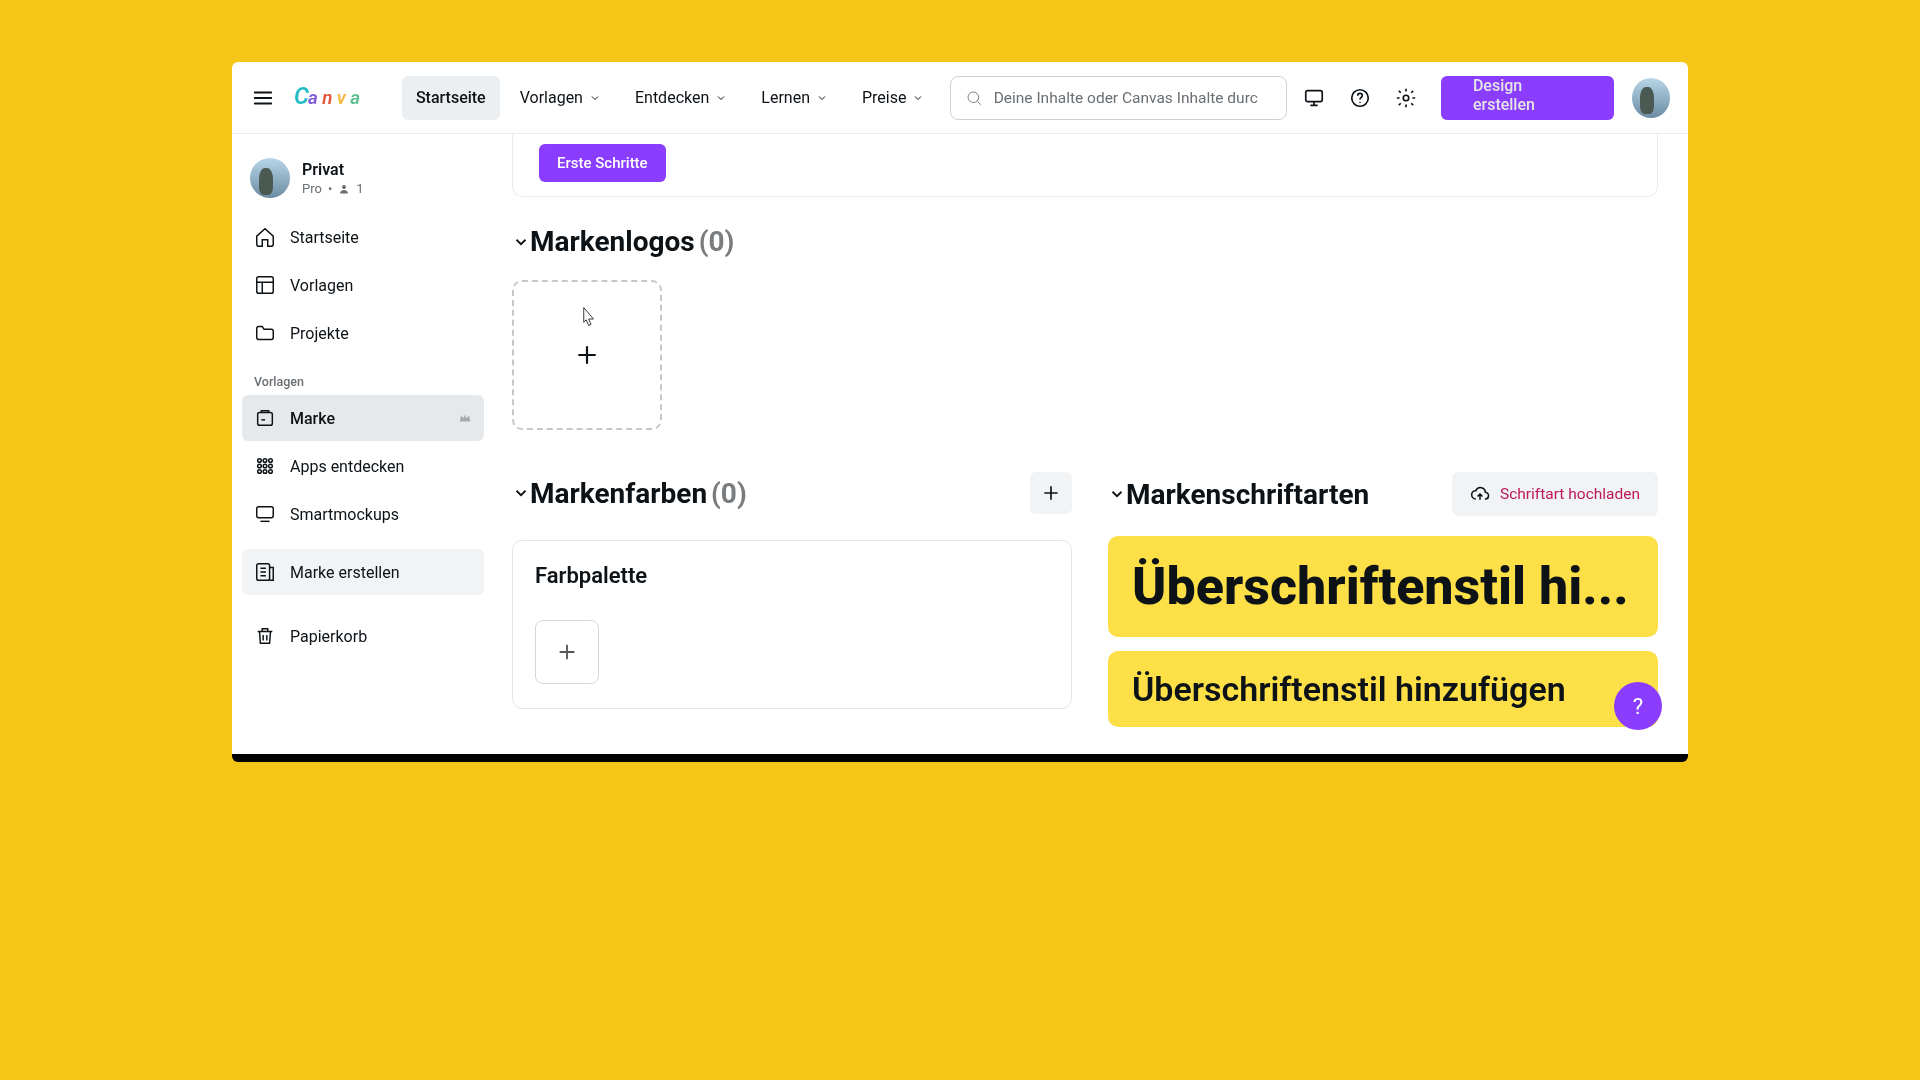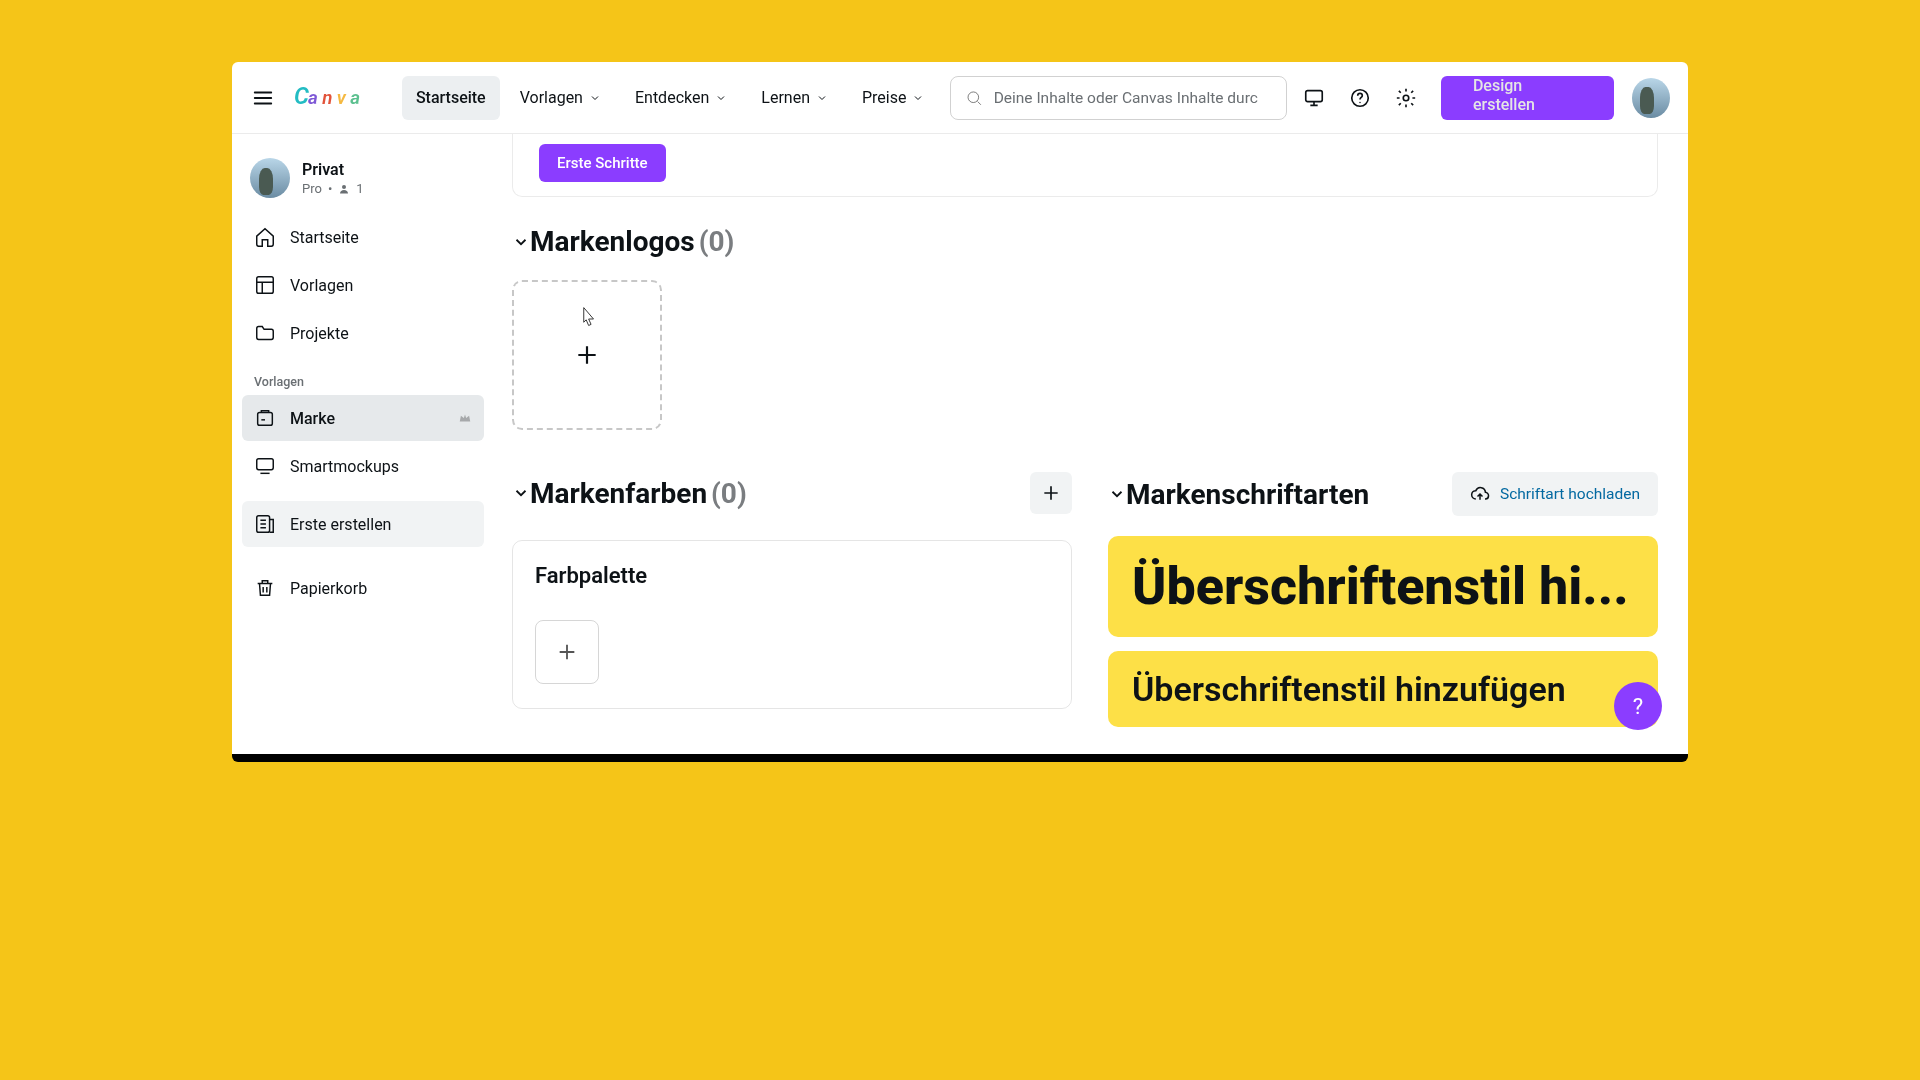--- a/index.html
+++ b/index.html
@@ -193,21 +193,21 @@
   border-radius: 8px;
   display: flex; align-items: center; justify-content: center; cursor: pointer;
 }
 .palette-add svg { width: 22px; height: 22px; stroke: #555; stroke-width: 2; }
 
 .upload-btn {
   margin-left: auto;
   background: #f1f3f4; border-radius: 6px;
   height: 44px; padding: 0 18px;
   display: flex; align-items: center; gap: 10px;
-  cursor: pointer; font-size: 15.5px; color: #0369a1;
+  cursor: pointer; font-size: 15.5px; color: #be185d;
 }
 .upload-btn svg { width: 20px; height: 20px; stroke: #0d1216; fill: none; stroke-width: 1.8; }
 
 .tabs { display: flex; gap: 40px; margin-top: 22px; }
 .tab {
   padding-bottom: 12px; font-size: 16.5px; color: #6a6f73;
   cursor: pointer; border-bottom: 3px solid transparent;
 }
 .tab.active { color: #0d1216; font-weight: 600; border-bottom-color: #8b3dff; }
 
@@ -370,34 +370,48 @@
               <path d="M8 6V4h8v2"></path>
               <path d="M8 14h4"></path>
             </svg>
           <span>Marke</span>
           <svg class="crown" viewBox="0 0 24 24">
               <path d="M3 18h18l-2-10-5 4-2-6-2 6-5-4z"></path>
             </svg>
         </div>
         <div class="side-item">
           <svg class="ico" viewBox="0 0 24 24">
+              <circle cx="6" cy="6" r="2"></circle>
+              <circle cx="12" cy="6" r="2"></circle>
+              <circle cx="18" cy="6" r="2"></circle>
+              <circle cx="6" cy="12" r="2"></circle>
+              <circle cx="12" cy="12" r="2"></circle>
+              <circle cx="18" cy="12" r="2"></circle>
+              <circle cx="6" cy="18" r="2"></circle>
+              <circle cx="12" cy="18" r="2"></circle>
+              <circle cx="18" cy="18" r="2"></circle>
+            </svg>
+          <span>Apps entdecken</span>
+        </div>
+        <div class="side-item">
+          <svg class="ico" viewBox="0 0 24 24">
               <rect x="3" y="4" width="18" height="12" rx="2"></rect>
               <path d="M7 20h10"></path>
             </svg>
           <span>Smartmockups</span>
         </div>
       </div>
 
       <div class="side-bottom">
         <div class="side-item special">
           <svg class="ico" viewBox="0 0 24 24">
               <rect x="3" y="3" width="14" height="18" rx="2"></rect>
               <path d="M17 7h4v14h-4M7 8h6M7 12h6M7 16h6"></path>
             </svg>
-          <span>Erste erstellen</span>
+          <span>Marke erstellen</span>
         </div>
         <div class="side-gap"></div>
         <div class="side-item" style="margin-top:8px">
           <svg class="ico" viewBox="0 0 24 24">
               <path d="M4 7h16M9 7V4h6v3M6 7l1 13h10l1-13M10 11v6M14 11v6"></path>
             </svg>
           <span>Papierkorb</span>
         </div>
       </div>
     </div>

